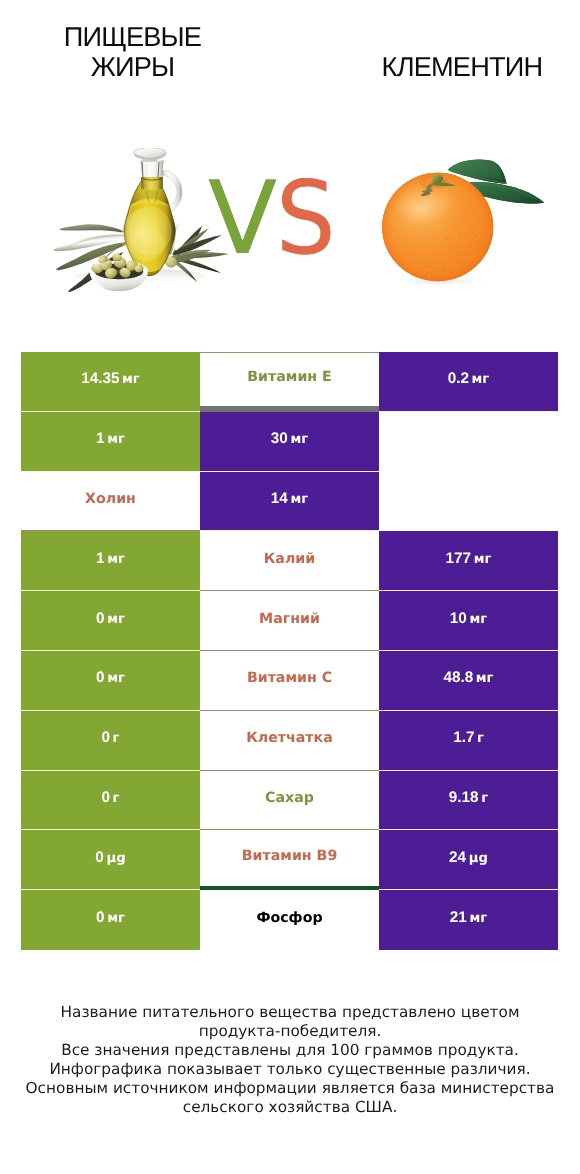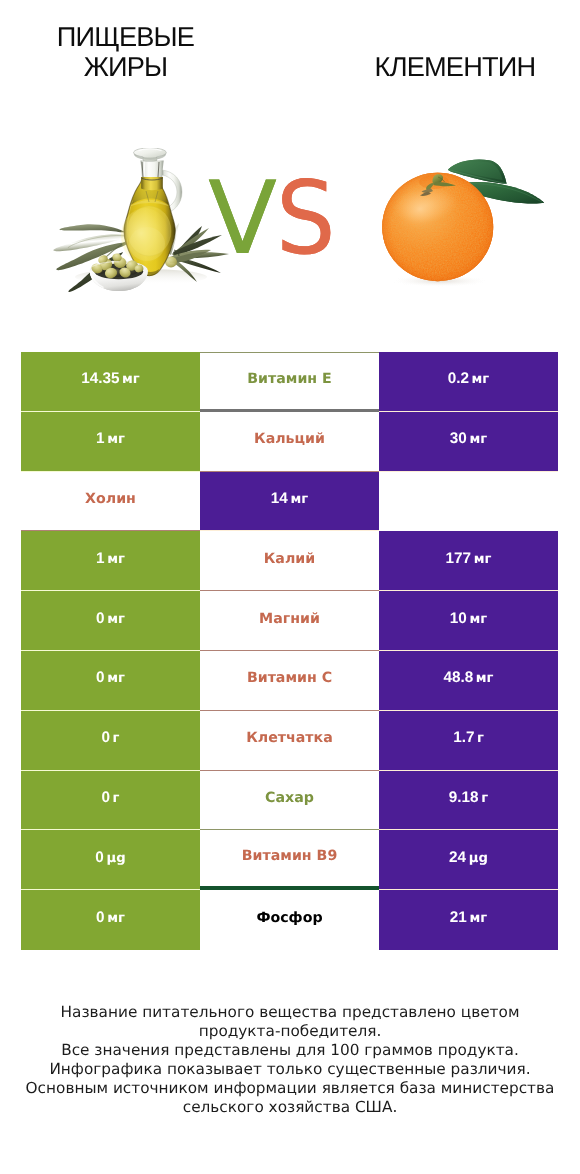--- a/index.html
+++ b/index.html
@@ -3,21 +3,21 @@
 <meta charset="utf-8">
 <title>Comparison</title>
 <style>
   html,body{margin:0;padding:0;}
   body{width:580px;height:1174px;background:#ffffff;
        font-family:"Liberation Sans",sans-serif;overflow:hidden;
        -webkit-font-smoothing:antialiased;text-rendering:geometricPrecision;}
   .page{position:relative;width:580px;height:1174px;background:#fff;}
 
   
-  .titles{position:absolute;left:0;top:0;width:469px;height:96px;}
+  .titles{position:absolute;left:7px;top:0;width:469px;height:96px;}
   .title{position:absolute;text-align:center;color:#0d0d0d;
          font-family:"Liberation Sans",sans-serif;
          font-size:27.2px;font-weight:400;line-height:30px;letter-spacing:-0.8px;}
   .title-left{left:25.5px;top:22px;width:200px;}
   .title-right{left:355px;top:52px;width:200px;}
 
   
   .hero{position:absolute;left:0;top:110px;width:580px;height:210px;}
   .hero-left{position:absolute;left:41px;top:38px;width:194px;height:146px;}
   .hero-right{position:absolute;left:378px;top:45px;width:178px;height:132px;}
@@ -489,33 +489,30 @@
 
       </svg>
     </div>
   </div>
 
   <div class="table" id="nutrient-table">
       <div class="row">
         <div class="cell cell-left">
           <span class="val">14.35<span class="u">мг</span></span>
         </div>
-        <div class="cell cell-mid" style="border-bottom:3px solid #737373;border-top:1px solid #8e9668;">
+        <div class="cell cell-mid" style="border-bottom:6px solid #737373;border-top:1px solid #8e9668;">
           <span class="lbl" style="color:#7d9440">Витамин Е</span>
         </div>
         <div class="cell cell-right">
           <span class="val">0.2<span class="u">мг</span></span>
         </div>
       </div>
       <div class="row">
         <div class="cell cell-left">
           <span class="val">1<span class="u">мг</span></span>
-        </div>
-        <div class="cell cell-mid" style="border-bottom:1px solid #b08175;">
-          <span class="lbl" style="color:#c5694f">Кальций</span>
         </div>
         <div class="cell cell-right">
           <span class="val">30<span class="u">мг</span></span>
         </div>
       </div>
       <div class="row">
         <div class="cell cell-mid" style="border-bottom:1px solid #b08175;">
           <span class="lbl" style="color:#c5694f">Холин</span>
         </div>
         <div class="cell cell-right">

